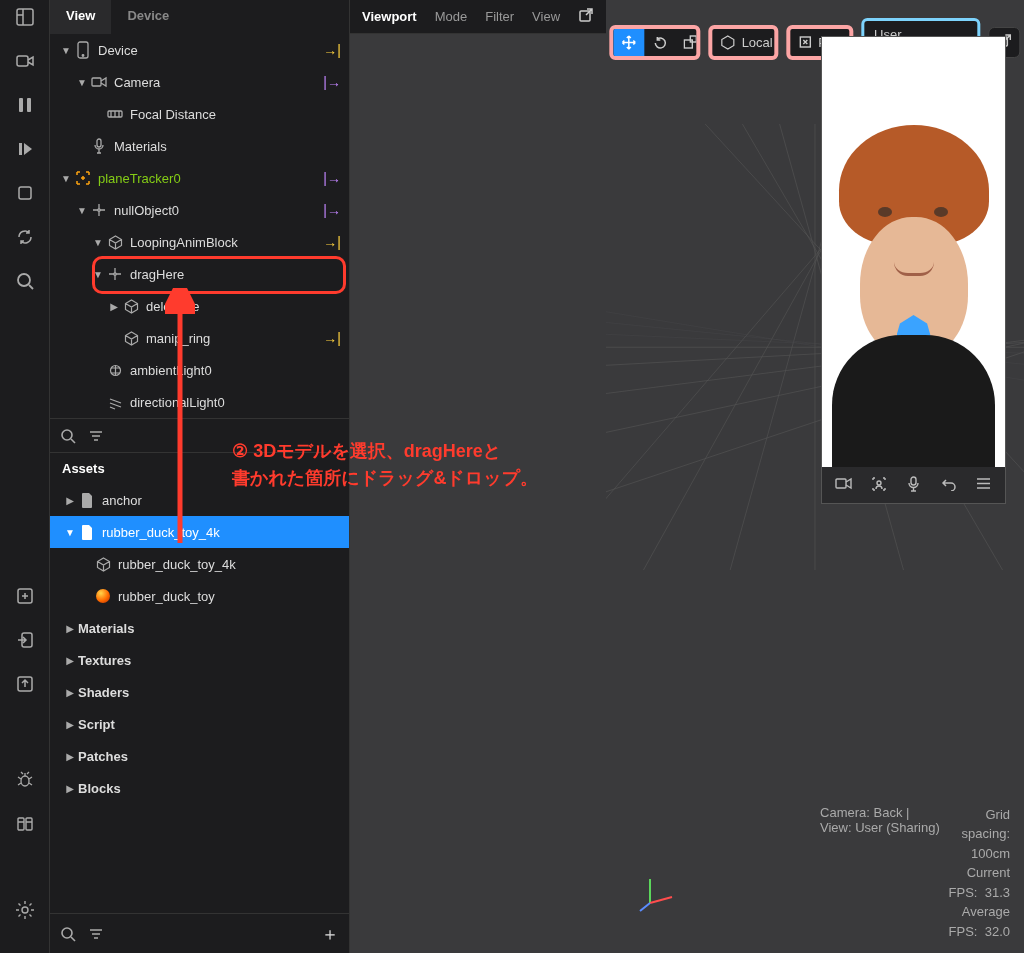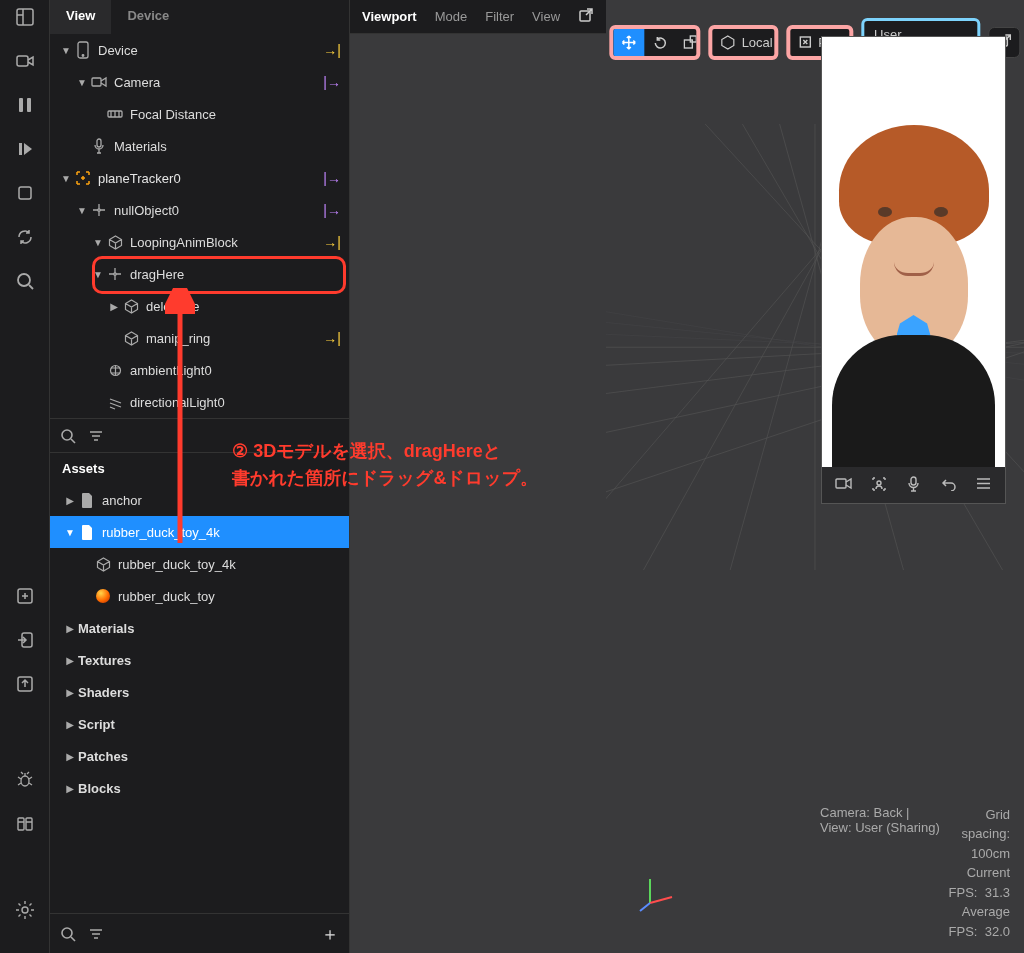--- a/index.html
+++ b/index.html
@@ -11,21 +11,21 @@
   .left-panel { width: 300px; background: #1c1c1e; display: flex; flex-direction: column; border-right: 1px solid #333; }
   .tabs { display:flex; height:34px; align-items:stretch; }
   .tab { padding: 8px 16px; color:#888; font-weight:600; cursor:pointer;}
   .tab.active { color:#fff; background:#2a2a2c;}
   .tree { flex:0 0 auto; overflow:auto; }
   .tree-row { display:flex; align-items:center; height:32px; padding-right:8px; cursor:pointer; position:relative;}
   .tree-row .indent { flex-shrink:0; }
   .caret { width:16px; display:inline-flex; justify-content:center; color:#aaa; font-size:10px;}
   .row-icon { width:18px; margin-right:6px; display:inline-flex; align-items:center; justify-content:center; color:#aaa;}
   .row-label { flex:1; color:#ddd; font-size:13px; white-space:nowrap; overflow:hidden; text-overflow:ellipsis;}
-  .row-label.orange { color:#e5e5e5; }
+  .row-label.orange { color:#84cc16; }
   .row-marker { width:22px; text-align:right; font-size:14px; }
   .mk-yellow { color:#ffd23f; }
   .mk-purple { color:#c084fc; }
   .divider-row { display:flex; align-items:center; height:34px; padding:0 10px; gap:12px; border-top:1px solid #333;}
   .panel-header { font-weight:700; color:#fff; padding:8px 12px; border-top:1px solid #333;}
   .assets { flex:1; overflow:auto; }
   .asset-row { display:flex; align-items:center; height:32px; cursor:pointer; }
   .asset-row.selected { background:#1f8fff; color:#fff; }
   .asset-row.selected .row-label { color:#fff; }
   .asset-bottom-bar { display:flex; align-items:center; height:40px; padding:0 10px; gap:12px; border-top:1px solid #333;}

